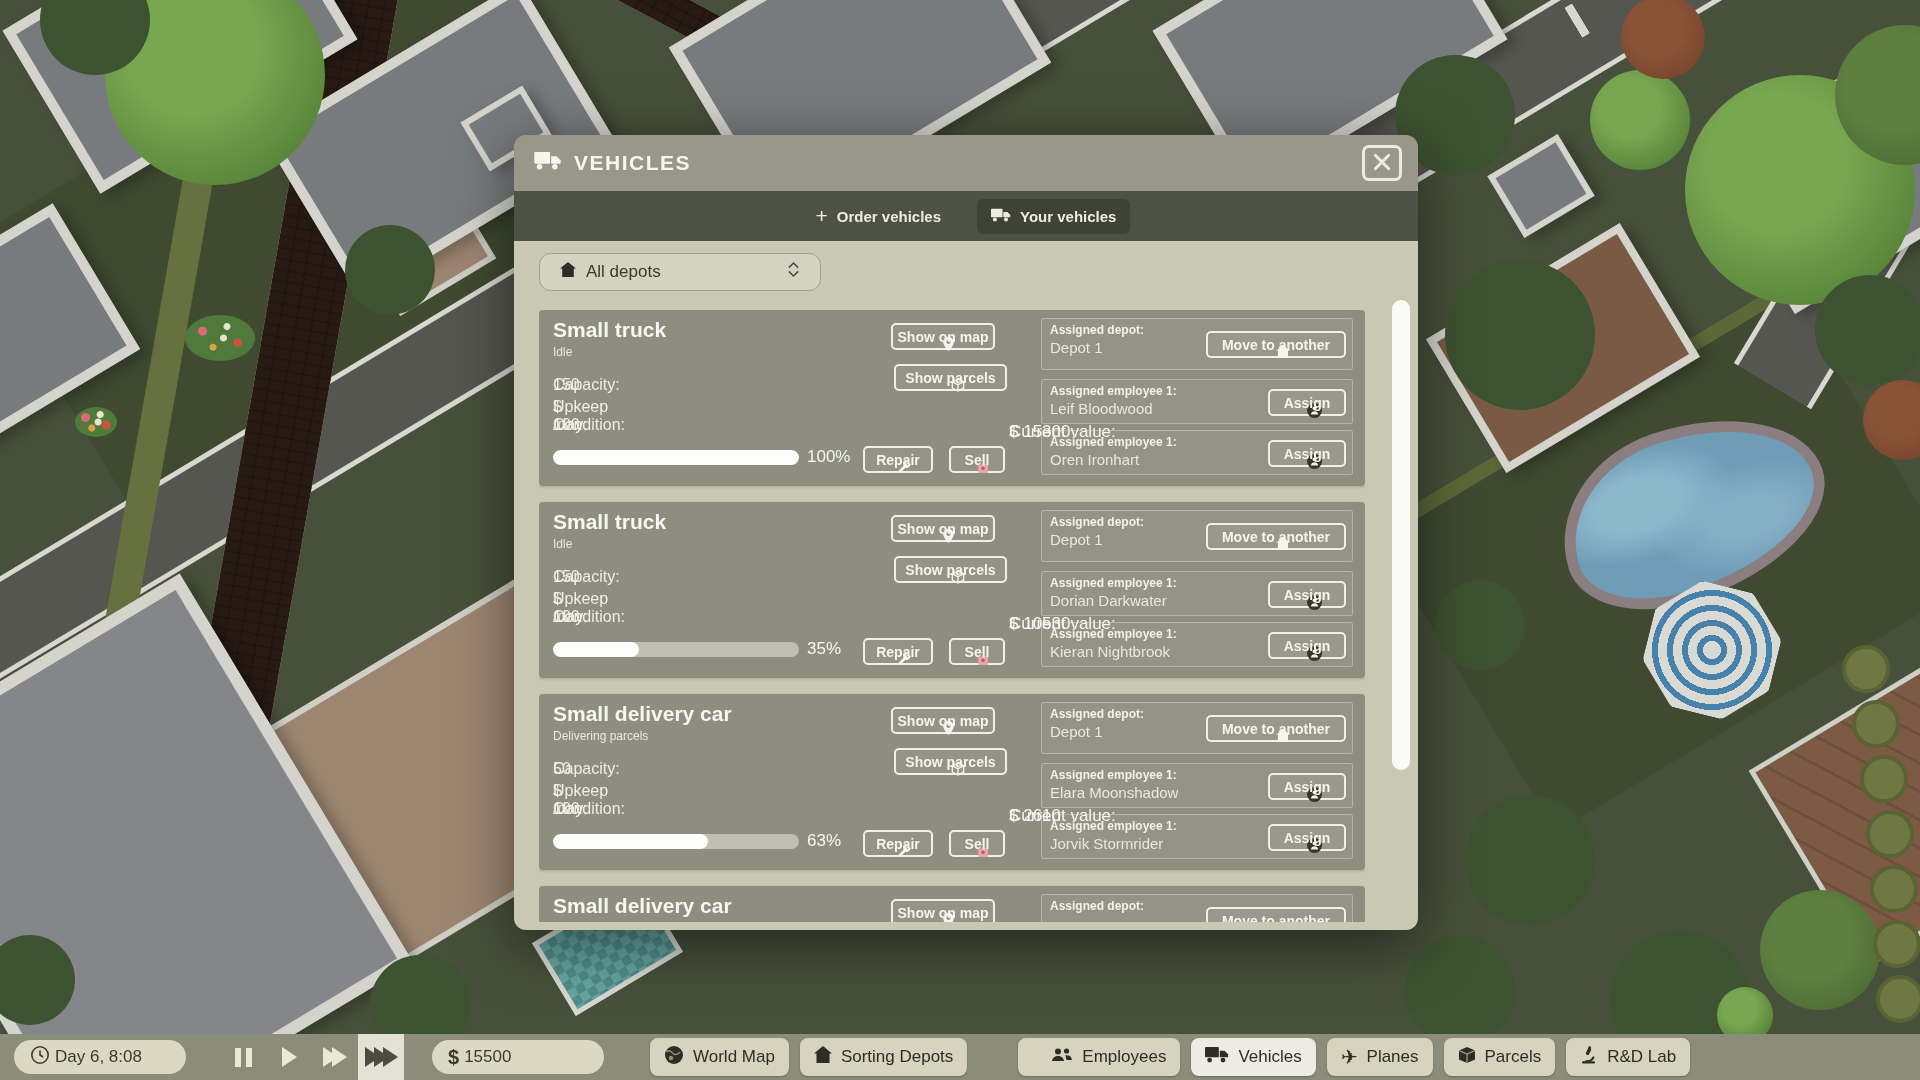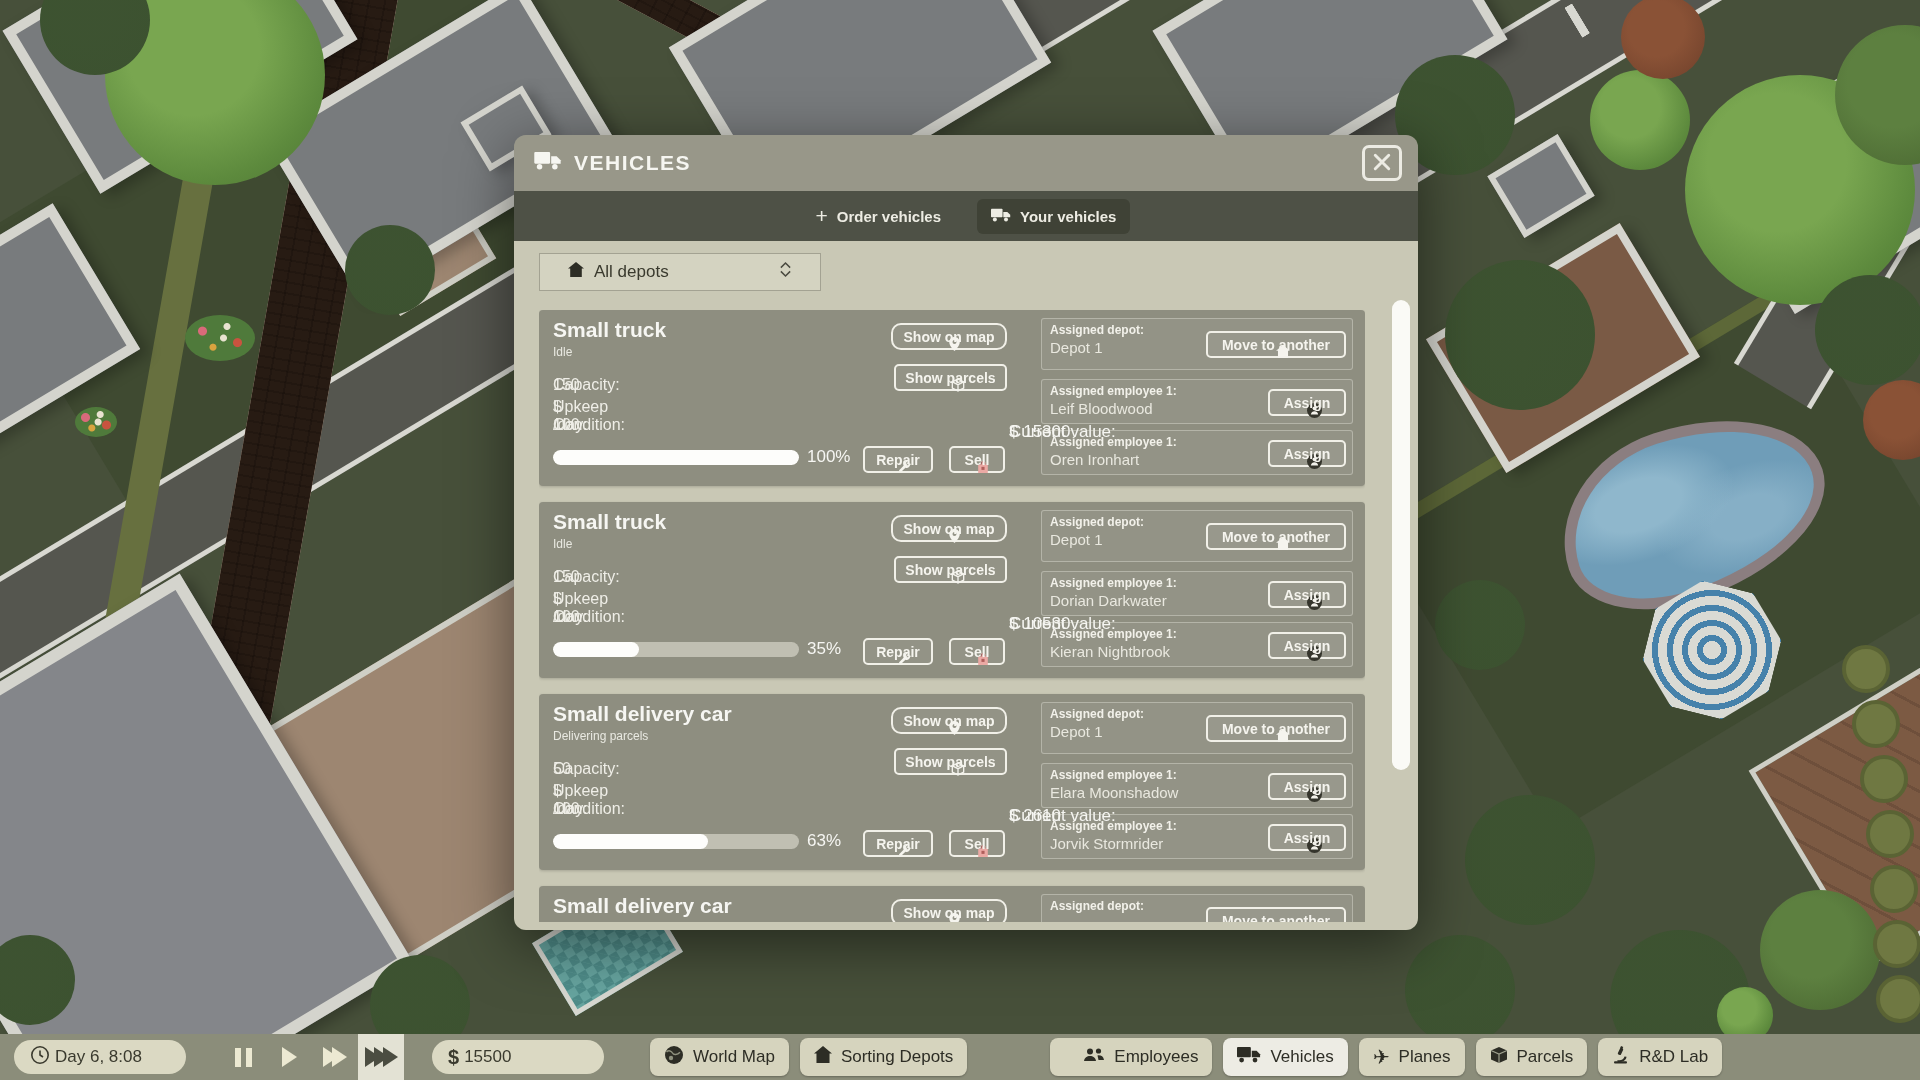--- a/index.html
+++ b/index.html
@@ -48,41 +48,41 @@
   .dlg-header{height:56px;background:#989789;display:flex;align-items:center;padding:0 20px;position:relative;}
   .dlg-title{display:flex;align-items:center;gap:12px;color:#f6f6f1;font-size:21px;font-weight:bold;letter-spacing:1.5px;}
   .close-btn{position:absolute;right:16px;top:10px;width:40px;height:36px;background:transparent;
     border:3px solid #ecebe3;border-radius:7px;display:flex;align-items:center;justify-content:center;cursor:pointer;padding:0;}
   .dlg-tabs{height:50px;background:#4e5146;display:flex;align-items:center;justify-content:center;gap:22px;}
   .tab{display:flex;align-items:center;gap:9px;color:#edece3;font-size:15px;font-weight:bold;
     padding:9px 14px;border-radius:6px;cursor:pointer;}
   .tab.selected{background:#3f4236;}
   .tab .plus{font-size:21px;font-weight:normal;line-height:14px;}
   .dlg-body{height:689px;background:#c9c8b5;position:relative;box-sizing:border-box;padding:12px 0 0 25px;}
-  .depot-select{width:282px;height:38px;background:#d4d3c1;border:1px solid #a3a292;border-radius:0;
-    display:flex;align-items:center;gap:10px;padding:0 28px;box-sizing:border-box;color:#3a3a2e;font-size:17px;cursor:pointer;}
+  .depot-select{width:282px;height:38px;background:#d4d3c1;border:1px solid #a3a292;border-radius:12px;
+    display:flex;align-items:center;gap:10px;padding:0 20px;box-sizing:border-box;color:#3a3a2e;font-size:17px;cursor:pointer;}
   .depot-select .spacer{flex:1;}
   .cards{margin-top:19px;height:612px;overflow:hidden;width:826px;}
   .card{position:relative;width:826px;height:176px;background:#8e8e80;border-radius:4px;margin-bottom:16px;
     box-shadow:0 1px 3px rgba(0,0,0,.18);}
   .card *{position:absolute;box-sizing:border-box;}
   .v-name{left:14px;top:8px;color:#f6f6f2;font-size:21px;font-weight:bold;}
   .v-status{left:14px;top:35px;color:#e9e9e1;font-size:12px;}
   .stat-cap{left:14px;top:66px;}
   .stat-upk{left:14px;top:88px;}
   .stat-cap,.stat-upk{color:#efeee7;font-size:16px;display:flex;gap:10px;position:absolute;}
   .cond-lbl{left:14px;top:106px;color:#efeee7;font-size:16px;}
   .bar{left:14px;top:140px;width:246px;height:15px;background:#c0bfb2;border-radius:8px;overflow:hidden;}
   .bar .fill{position:absolute;left:0;top:0;bottom:0;background:#fdfdfb;border-radius:8px;}
   .pct{left:268px;top:137px;color:#f6f6f2;font-size:17px;}
   .cur-val{left:230px;top:112px;width:240px;text-align:right;color:#f6f6f2;font-size:17px;white-space:nowrap;}
   .obtn{display:inline-flex;align-items:center;justify-content:center;gap:7px;background:rgba(255,255,255,.05);
     border:2px solid #f1f0e8;border-radius:5px;color:#f5f4ee;font-weight:bold;font-size:14px;height:27px;
     padding:0 8px;white-space:nowrap;cursor:pointer;font-family:inherit;}
-  .b-map{left:352px;top:13px;width:116px;border-radius:10px;}
+  .b-map{left:352px;top:13px;width:104px;}
   .b-parcels{left:355px;top:54px;width:113px;}
   .b-repair{left:324px;top:136px;width:70px;}
   .b-sell{left:410px;top:136px;width:56px;}
   .right-col{left:502px;top:8px;width:312px;height:160px;}
   .sub{position:absolute;left:0;right:0;background:rgba(255,255,255,.05);border:1px solid rgba(235,235,224,.38);
     border-radius:3px;padding:4px 8px;}
   .sub-depot{top:0;height:52px;}
   .sub-emp1{top:61px;height:45px;}
   .sub-emp2{top:112px;height:45px;}
   .sub-lbl{position:static;color:#f2f1ea;font-size:12px;font-weight:bold;}
@@ -104,21 +104,21 @@
   .pausebars{display:flex;gap:5px;}
   .pausebars i{display:block;width:6px;height:19px;background:#ece9d2;}
   .tri{width:0;height:0;border-top:10px solid transparent;border-bottom:10px solid transparent;border-left:15px solid #ece9d2;}
   .tri+.tri{margin-left:-6px;}
   .spd.selected .tri{border-left-color:#4b4d41;}
   .nav{margin-left:46px;display:flex;align-items:center;gap:11px;height:100%;}
   .nav-btn{height:38px;border-radius:8px;background:#d6d4be;display:inline-flex;align-items:center;gap:9px;
     padding:0 14px;font-size:17px;color:#2d2d25;cursor:pointer;border:0;font-family:inherit;
     box-shadow:0 1px 2px rgba(0,0,0,.25);}
   .nav-btn.selected{background:#edece4;}
-  .nav-btn.gap-left{margin-left:72px;padding-left:33px;}
+  .nav-btn.gap-left{margin-left:40px;padding-left:33px;}
   .plane-glyph{font-size:20px;line-height:20px;}
   svg{flex:none;}
 </style>
 </head>
 <body>
 
 <div class="stage">
 
   <div class="map">
     <div class="yard" style="left:20px;top:60px;width:600px;height:360px;transform:rotate(-31deg);"></div>

